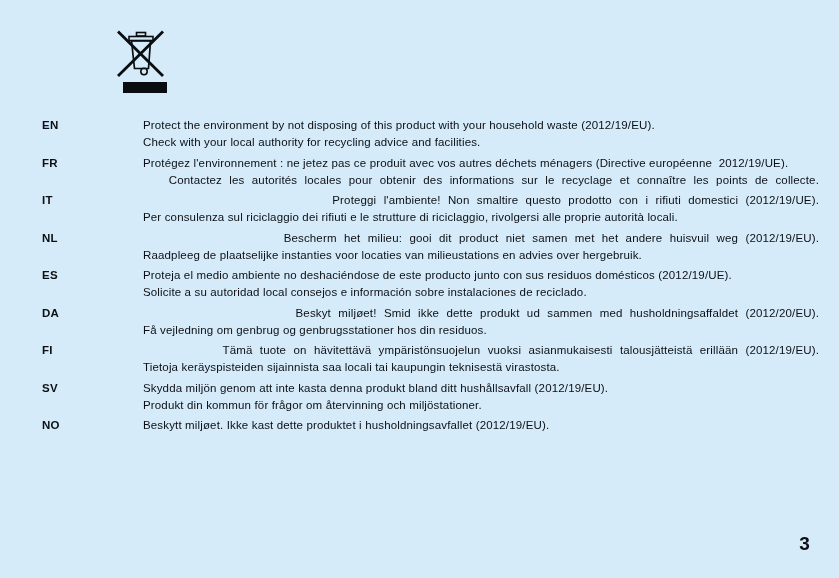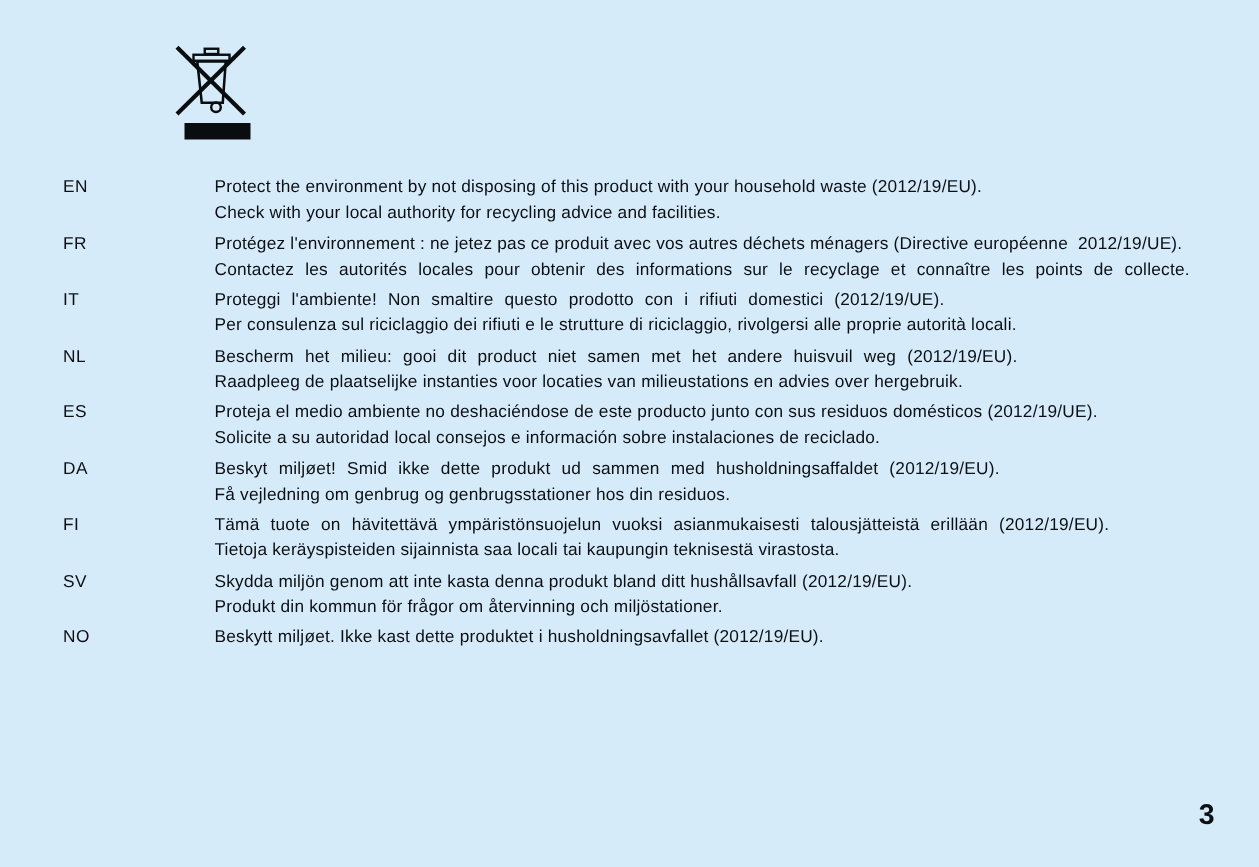--- a/index.html
+++ b/index.html
@@ -34,29 +34,30 @@
   .row {
     display: flex;
     align-items: flex-start;
     margin-bottom: 3.5px;
   }
   .code {
     flex: 0 0 78px;
     font-size: 11.5px;
     line-height: 17px;
     letter-spacing: 0.3px;
+    font-weight: bold;
   }
   .text { flex: 1; margin-left: 23px; }
   .line {
     font-size: 11.5px;
     line-height: 17px;
     letter-spacing: 0.15px;
     white-space: pre;
   }
-  .line.wide { word-spacing: 4px; }
+  .line.wide { word-spacing: 4px; text-align: right; }
   .page-number {
     position: absolute;
     right: 29px;
     bottom: 23px;
     font-size: 19px;
     font-weight: bold;
     letter-spacing: 0.2px;
   }
 </style>
 </head>
@@ -114,21 +115,21 @@
     <div class="row">
       <div class="code">ES</div>
       <div class="text">
         <div class="line">Proteja el medio ambiente no deshaciéndose de este producto junto con sus residuos domésticos (2012/19/UE).</div>
         <div class="line">Solicite a su autoridad local consejos e información sobre instalaciones de reciclado.</div>
       </div>
     </div>
     <div class="row">
       <div class="code">DA</div>
       <div class="text">
-        <div class="line wide">Beskyt miljøet! Smid ikke dette produkt ud sammen med husholdningsaffaldet (2012/19/EU).</div>
+        <div class="line wide">Beskyt miljøet! Smid ikke dette produkt ud sammen med husholdningsaffaldet (2012/20/EU).</div>
         <div class="line">Få vejledning om genbrug og genbrugsstationer hos din residuos.</div>
       </div>
     </div>
     <div class="row">
       <div class="code">FI</div>
       <div class="text">
         <div class="line wide">Tämä tuote on hävitettävä ympäristönsuojelun vuoksi asianmukaisesti talousjätteistä erillään (2012/19/EU).</div>
         <div class="line">Tietoja keräyspisteiden sijainnista saa locali tai kaupungin teknisestä virastosta.</div>
       </div>
     </div>

